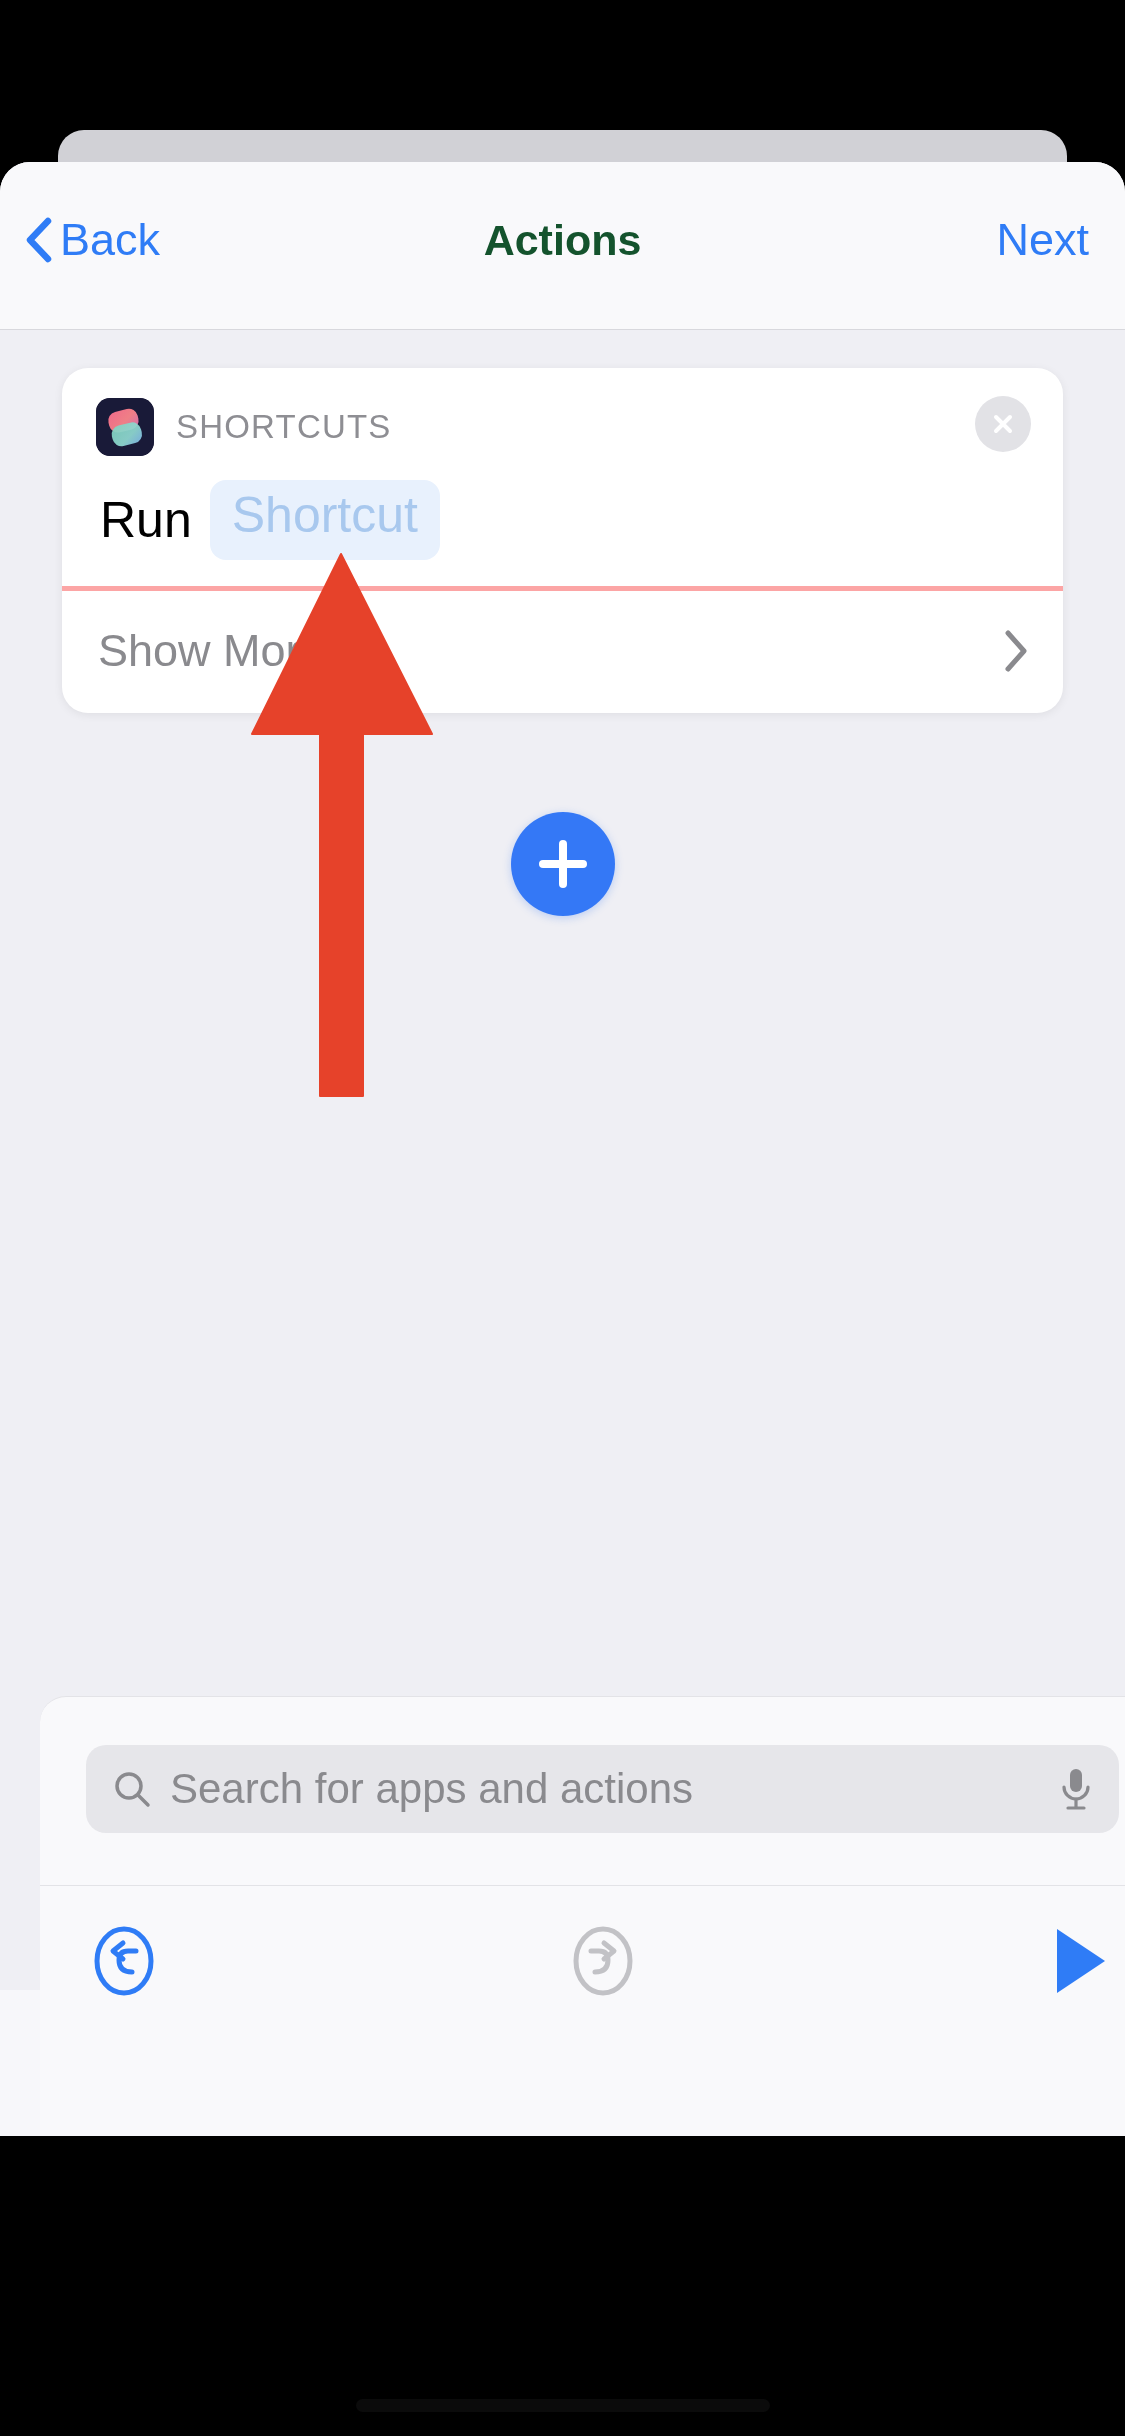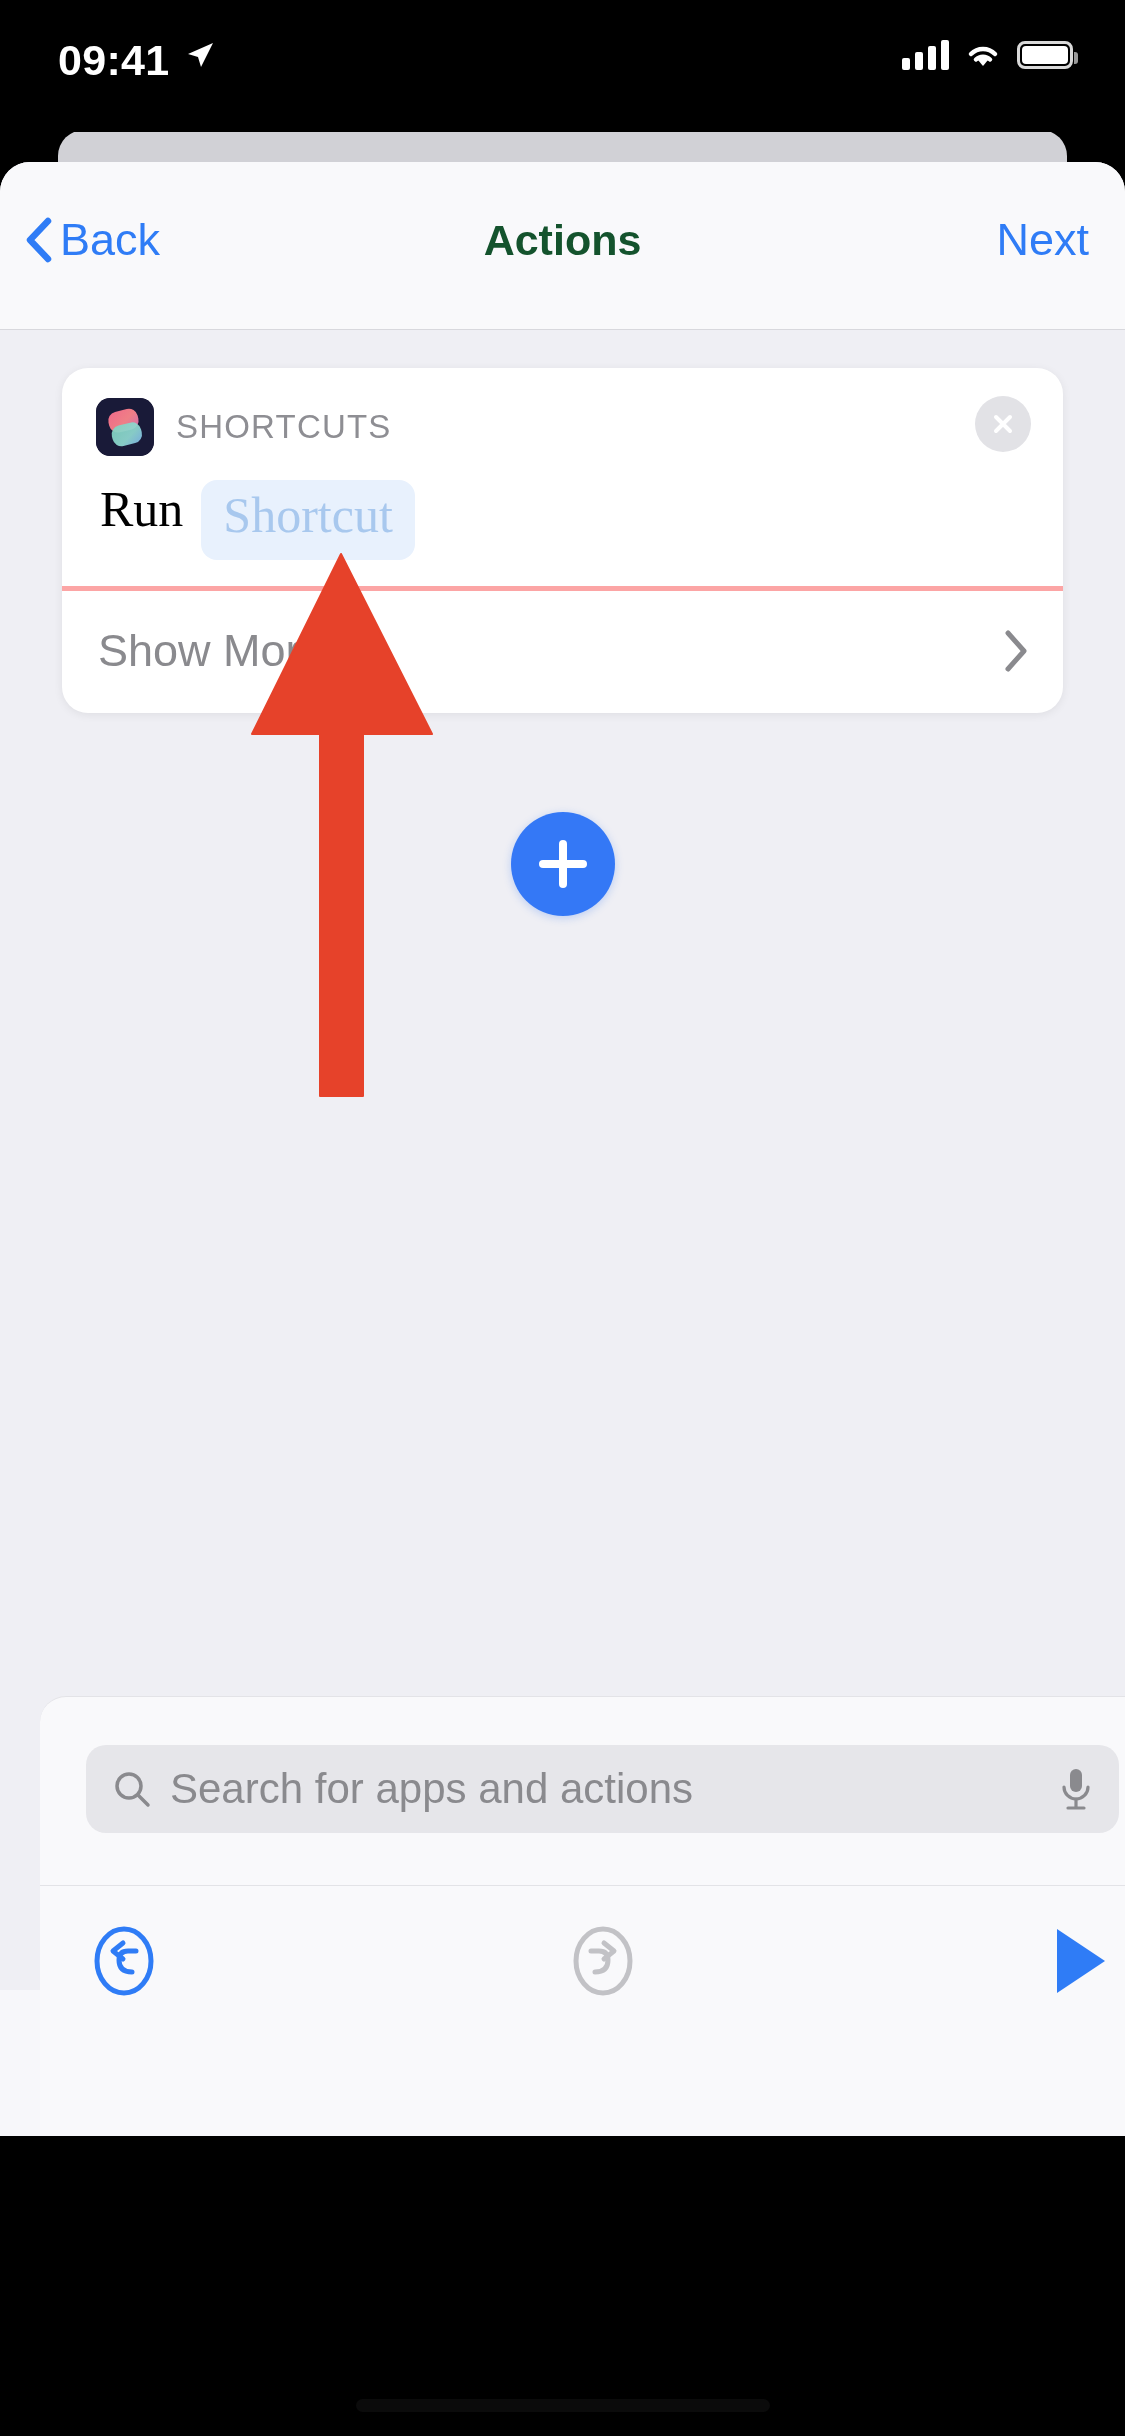--- a/index.html
+++ b/index.html
@@ -194,23 +194,23 @@
     border-radius: 50%;
     background: #e2e2e6;
     display: flex;
     align-items: center;
     justify-content: center;
     cursor: pointer;
   }
 
   .param-line {
     display: flex;
+    align-items: center;
     gap: 18px;
     padding-left: 4px;
-    font-family: Liberation Serif, serif;
   }
   .param-verb {
     font-size: 50px;
     color: #000000;
     font-weight: 400;
   }
   .param-token {
     font-size: 50px;
     color: #a8c8ee;
     background: #e8f1fd;
@@ -326,42 +326,20 @@
     height: 560px;
     z-index: 35;
     pointer-events: none;
   }
 </style>
 </head>
 <body>
 
 <div class="phone">
 
-  <div class="status-bar">
-    <div class="status-time">09:41</div>
-    <svg class="status-loc-arrow" viewBox="0 0 30 30">
-      <path d="M28 3 L3 14 L13 17 L16 27 Z" fill="#ffffff"></path>
-    </svg>
-    <div class="status-right">
-      <div class="sig-bars">
-        <i></i>
-          <i></i>
-          <i></i>
-          <i></i>
-      </div>
-      <svg width="40" height="30" viewBox="0 0 40 30">
-        <path d="M20 26 l-5-6 a7 7 0 0 1 10 0 z" fill="#ffffff"></path>
-        <path d="M8 14 a17 17 0 0 1 24 0" stroke="#ffffff" stroke-width="4.5" fill="none" stroke-linecap="round"></path>
-        <path d="M13 19.5 a10 10 0 0 1 14 0" stroke="#ffffff" stroke-width="4.5" fill="none" stroke-linecap="round"></path>
-      </svg>
-      <div class="battery">
-          <i></i>
-        </div>
-    </div>
-  </div>
 
   <div class="sheet-behind"></div>
 
   <div class="sheet">
 
     <div class="navbar">
       <div class="nav-back">
         <svg class="nav-chevron-left" viewBox="0 0 30 46">
           <path d="M24 4 L6 23 L24 42" stroke="#2f7cf6" stroke-width="6.5" fill="none" stroke-linecap="round" stroke-linejoin="round"></path>
         </svg>

